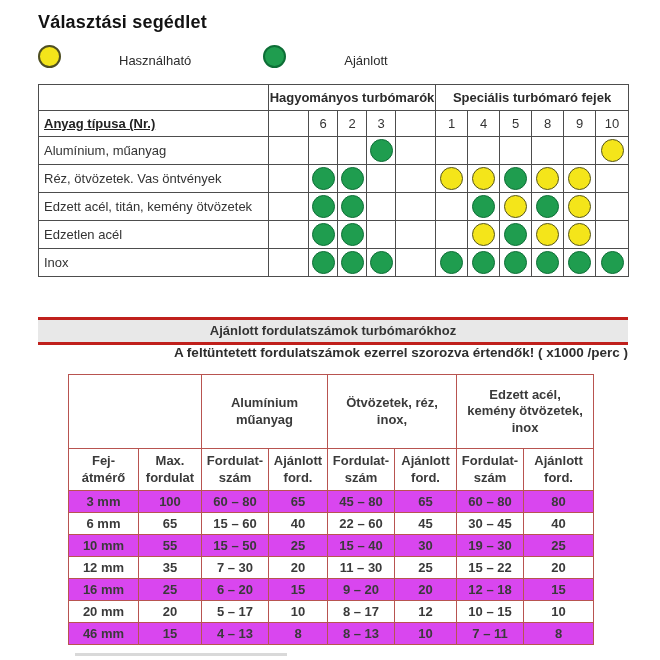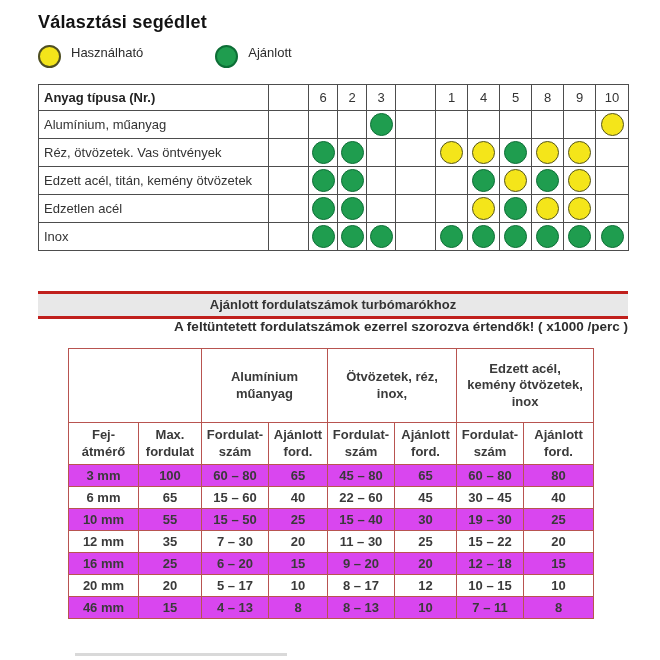--- a/index.html
+++ b/index.html
@@ -9,38 +9,38 @@
     font-family: "Liberation Sans", sans-serif;
     color: #2e2e2e;
     position: relative;
     overflow: hidden;
   }
   .wrap { padding: 12px 0 0 38px; width: 660px; }
 
   
   .title { font-size: 18px; font-weight: bold; color: #121212; letter-spacing: 0.2px; }
   .legend { display: flex; align-items: center; margin-top: 12px; margin-bottom: 16px; }
-  .legend-item { display: flex; align-items: flex-start; margin-right: 72px; }
+  .legend-item { display: flex; align-items: flex-end; margin-right: 72px; gap: 48px; }
   .legend-item .lbl { font-size: 13px; color: #2b2b2b; margin-left: 10px; }
   .circle { width: 23px; height: 23px; border-radius: 50%; }
   .circle.yellow { background: #f4e51a; border: 2px solid #4f4f22; }
   .circle.green  { background: #1f9d4f; border: 2px solid #0d6e36; }
 
   
   table.sel { border-collapse: collapse; width: 590px; table-layout: fixed; }
   table.sel th, table.sel td {
     border: 1px solid #4d4d4d;
     text-align: center;
     font-size: 13px;
     height: 28px;
     overflow: hidden;
   }
   table.sel tr.ghead th { height: 26px; font-weight: bold; color: #2b2b2b; }
   table.sel tr.chead th, table.sel tr.chead td { height: 26px; }
-  table.sel th.lbl { text-align: left; padding-left: 5px; font-weight: bold; color: #222; }
+  table.sel th.lbl { text-align: left; padding-left: 5px; font-weight: bold; color: #222; text-decoration: underline; }
   table.sel td.mat { text-align: left; padding-left: 5px; font-weight: normal; color: #333; white-space: nowrap; }
   table.sel td.num { font-weight: normal; color: #333; }
   .dot { width: 23px; height: 23px; border-radius: 50%; display: block; margin: 0 auto; visibility: hidden; }
   .dot.y { visibility: visible; background: #f4e51a; border: 1px solid #55551c; }
   .dot.g { visibility: visible; background: #1f9d4f; border: 1px solid #0d6e36; }
 
   
   .banner {
     width: 590px; margin-top: 40px;
     background: #e8e8e8;
@@ -101,20 +101,25 @@
         <col style="width:29px">
       <col style="width:40px">
       <col style="width:32px">
         <col style="width:32px">
         <col style="width:32px">
       <col style="width:32px">
         <col style="width:32px">
         <col style="width:33px">
     </colgroup>
     <tbody>
+        <tr class="ghead">
+      <th></th>
+      <th colspan="5">Hagyományos turbómarók</th>
+      <th colspan="6">Speciális turbómaró fejek</th>
+    </tr>
     <tr class="chead">
       <th class="lbl">Anyag típusa (Nr.)</th>
       <td class="sp"></td>
       <td class="num">6</td>
       <td class="num">2</td>
       <td class="num">3</td>
       <td class="sp"></td>
       <td class="num">1</td>
       <td class="num">4</td>
       <td class="num">5</td>

